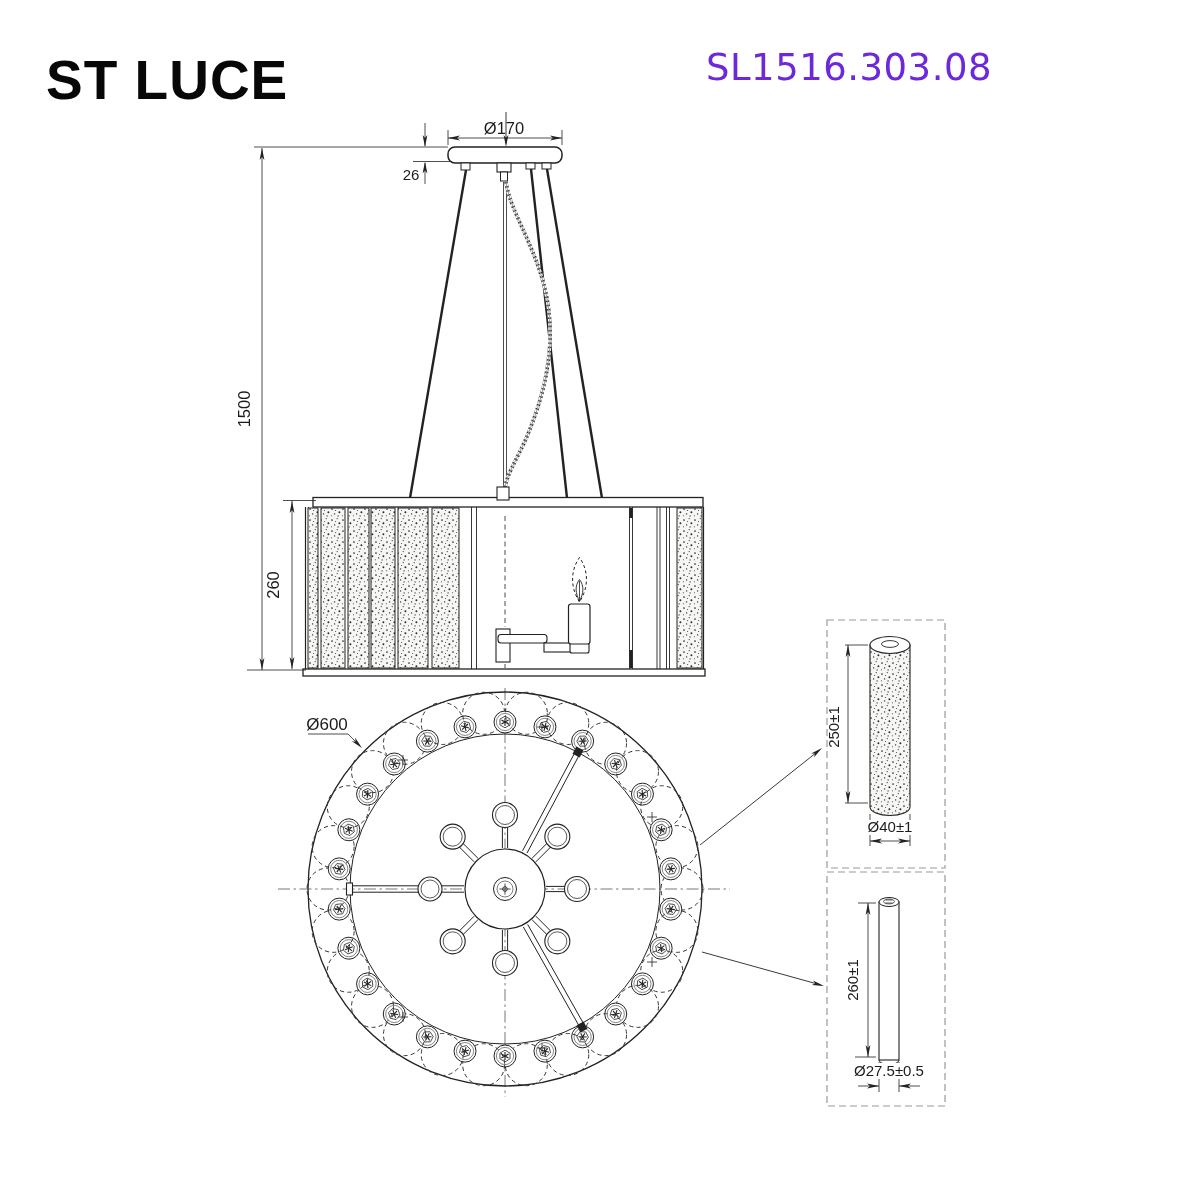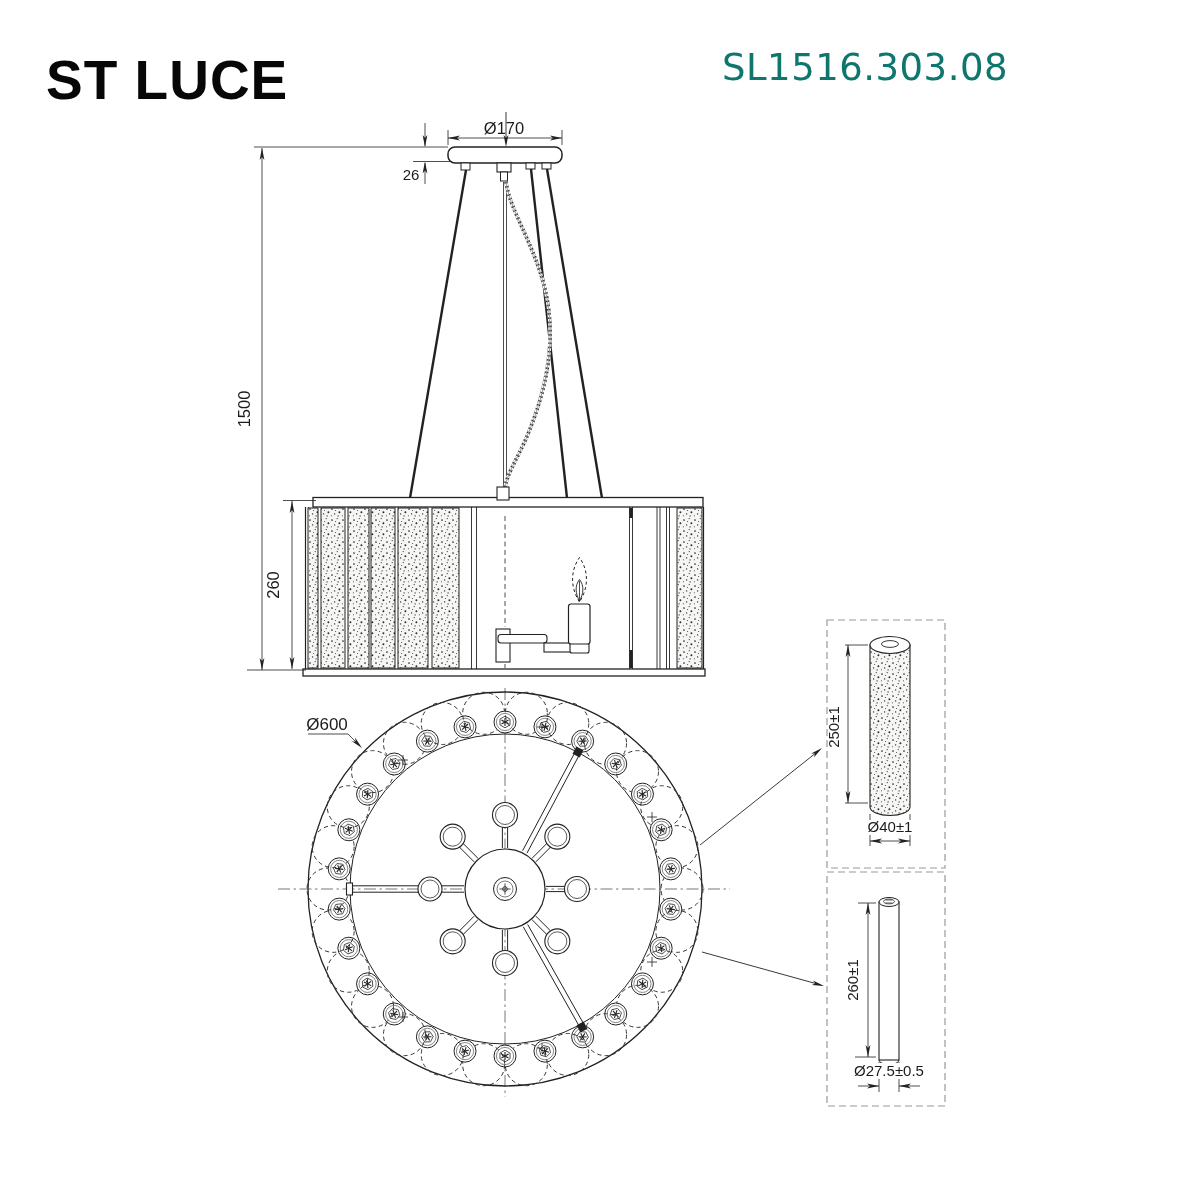--- a/index.html
+++ b/index.html
@@ -1,21 +1,21 @@
 <!DOCTYPE html>
 <html><head>
 <meta charset="utf-8">
 <style>
   html,body{margin:0;padding:0;background:#fff;}
   .page{position:relative;width:1048px;height:1200px;background:#ffffff;overflow:hidden;
         font-family:"Liberation Sans",sans-serif;text-decoration:underline;}
   .logo{position:absolute;left:46px;top:48px;font-family:"Liberation Sans",sans-serif;
         font-weight:800;font-size:55px;letter-spacing:1px;color:#070707;transform:scaleY(1.02);}
-  .model{position:absolute;top:46px;right:40px;font-family:"DejaVu Sans",sans-serif;
-         font-weight:400;font-size:37px;color:#0f766e;letter-spacing:.5px;}
+  .model{position:absolute;top:46px;right:56px;font-family:"DejaVu Sans",sans-serif;
+         font-weight:400;font-size:37px;color:#6d28d9;letter-spacing:.5px;}
   svg#cad{position:absolute;left:0;top:0;}
   text{font-family:"Liberation Sans",sans-serif;}
 </style>
 </head>
 <body>
 
 <div class="page">
   <div class="logo">ST LUCE</div>
   <div class="model">SL1516.303.08</div>
 

